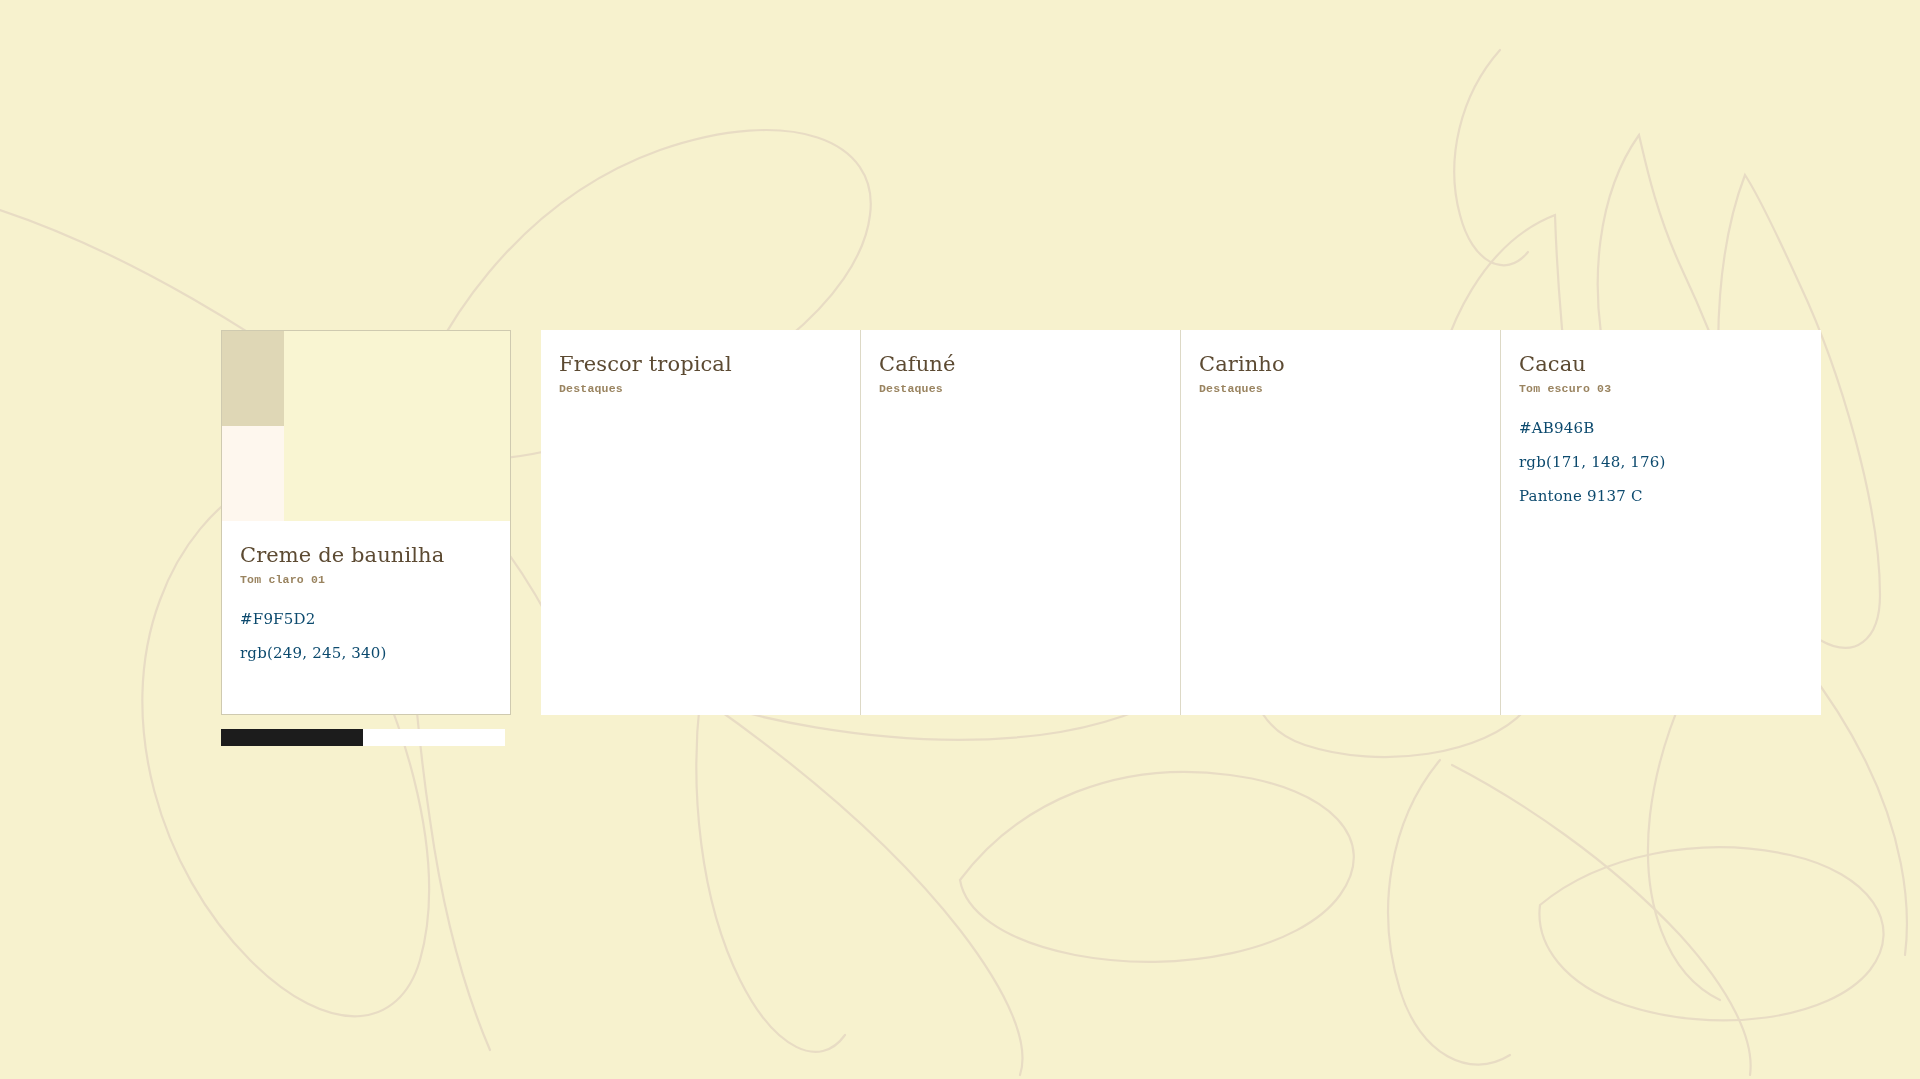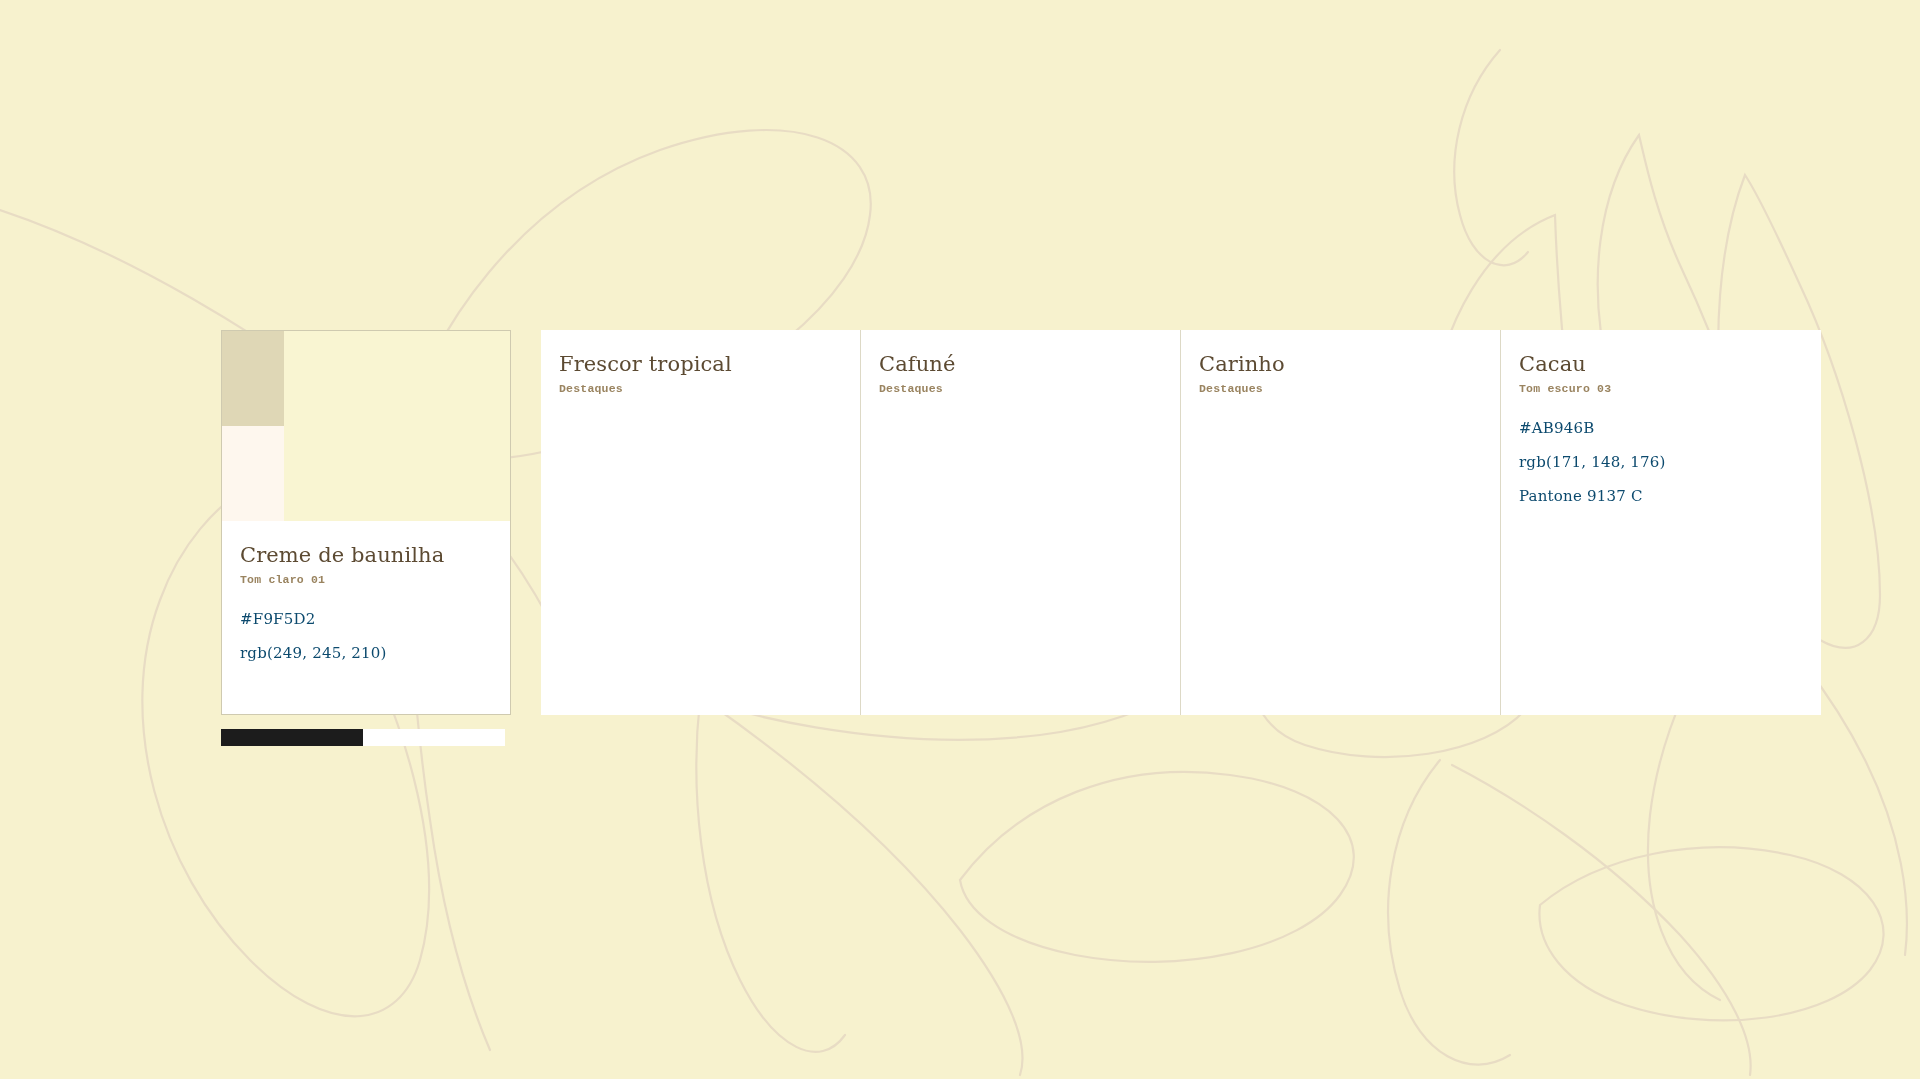--- a/index.html
+++ b/index.html
@@ -189,21 +189,21 @@
   <div class="card-solo">
     <div class="swatch-stack" style="background: rgb(249, 245, 210);">
       <div class="sub-swatch top" style="background: rgb(223, 215, 182);"></div>
       <div class="sub-swatch bottom" style="background: rgb(254, 247, 238);"></div>
     </div>
     <div class="card-body">
       <div class="c-name">Creme de baunilha</div>
       <div class="c-role">Tom claro 01</div>
       <div class="c-values">
         <div class="c-val">#F9F5D2</div>
-        <div class="c-val">rgb(249, 245, 210)</div>
+        <div class="c-val">rgb(249, 245, 340)</div>
       </div>
     </div>
   </div>
 
   <div class="card-row">
       <div class="card">
         <div class="swatch" style="background: rgb(139, 178, 135);"></div>
         <div class="card-body">
           <div class="c-name">Frescor tropical</div>
           <div class="c-role">Destaques</div>

